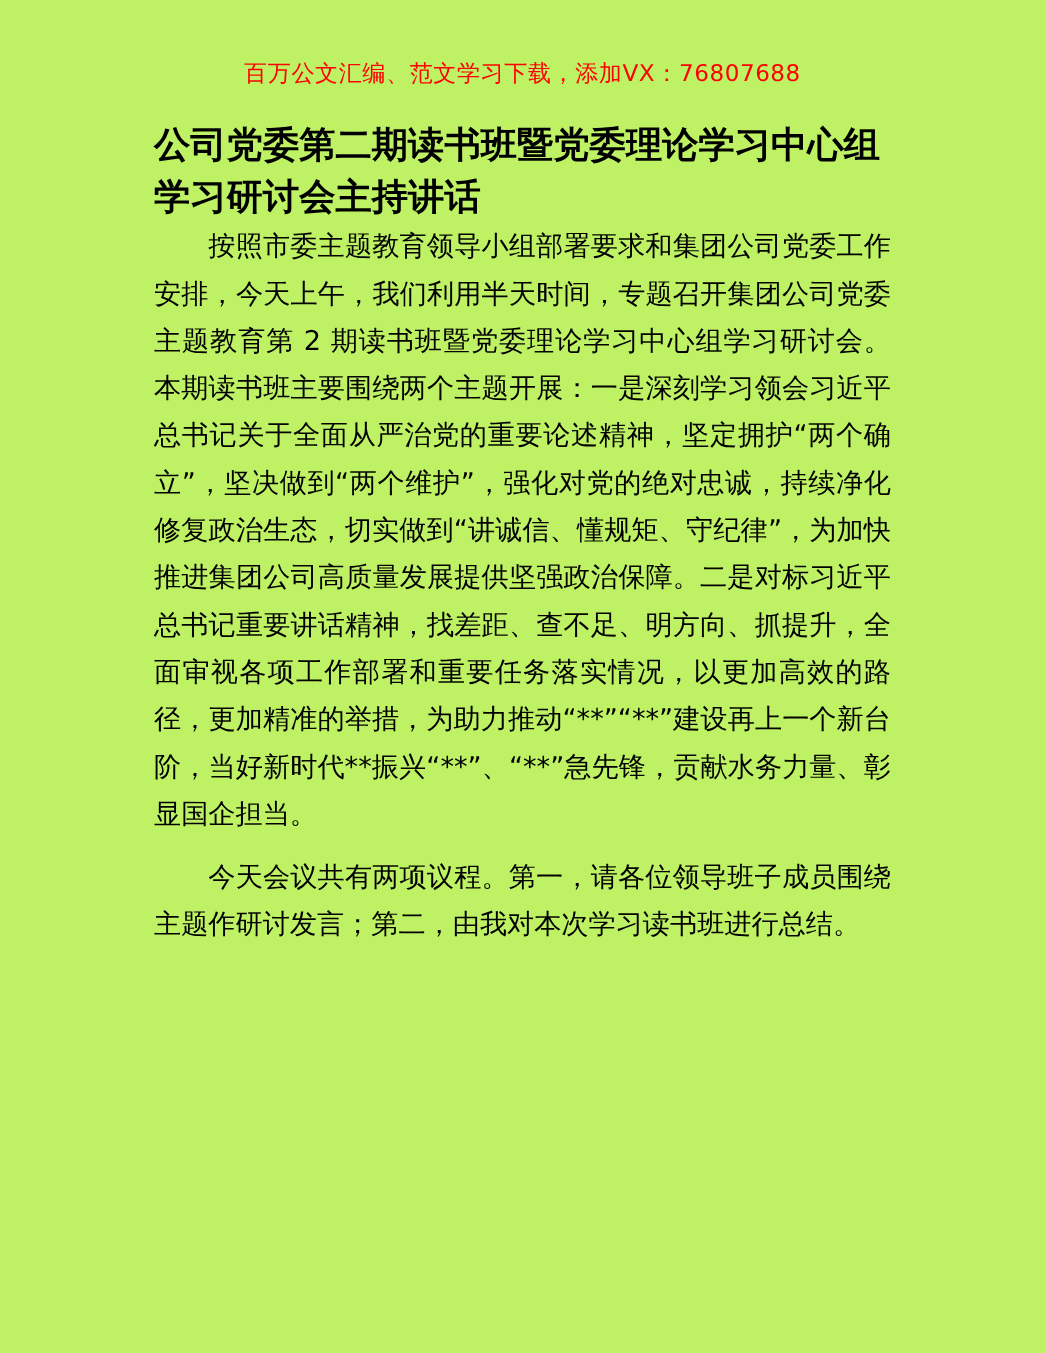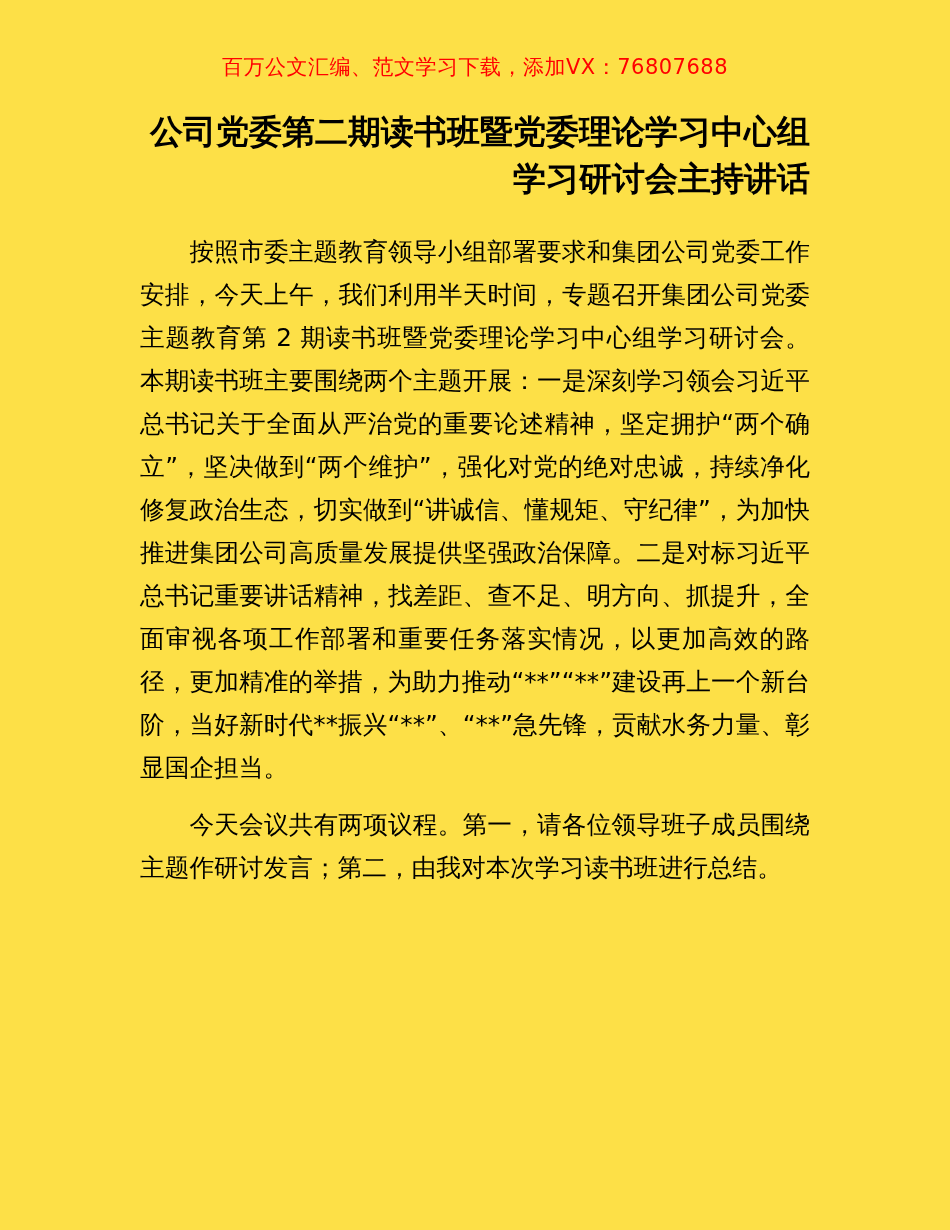--- a/index.html
+++ b/index.html
@@ -21,42 +21,42 @@
   }
   .promo {
     text-align: center;
     font-size: 21px;
     line-height: 26px;
     font-weight: 400;
     letter-spacing: 0.5px;
     white-space: nowrap;
   }
   .doc-title {
-    margin: 28px 0 28px 0;
+    margin: 28px 0 0 0;
     font-size: 33px;
     line-height: 47px;
     font-weight: 700;
-    text-align: right;
+    text-align: left;
     color: #000000;
   }
   .body-text p {
     margin: 0 0 14px 0;
     font-size: 24.7px;
     line-height: 43px;
     text-align: justify;
     text-indent: 2em;
     color: #000000;
     word-break: break-all;
     line-break: strict;
   }
 </style>
 </head>
 <body>
 
-<div class="page" style="background: #fde047; color: rgb(0, 0, 0);">
+<div class="page" style="background: #bef264; color: rgb(0, 0, 0);">
 
   <div class="promo" style="color: rgb(255, 0, 0);">百万公文汇编、范文学习下载，添加VX：76807688</div>
 
   <h1 class="doc-title">公司党委第二期读书班暨党委理论学习中心组学习研讨会主持讲话</h1>
 
   <div class="body-text">
     <p>按照市委主题教育领导小组部署要求和集团公司党委工作安排，今天上午，我们利用半天时间，专题召开集团公司党委主题教育第 2 期读书班暨党委理论学习中心组学习研讨会。本期读书班主要围绕两个主题开展：一是深刻学习领会习近平总书记关于全面从严治党的重要论述精神，坚定拥护“两个确立”，坚决做到“两个维护”，强化对党的绝对忠诚，持续净化修复政治生态，切实做到“讲诚信、懂规矩、守纪律”，为加快推进集团公司高质量发展提供坚强政治保障。二是对标习近平总书记重要讲话精神，找差距、查不足、明方向、抓提升，全面审视各项工作部署和重要任务落实情况，以更加高效的路径，更加精准的举措，为助力推动“**”“**”建设再上一个新台阶，当好新时代**振兴“**”、“**”急先锋，贡献水务力量、彰显国企担当。</p>
     <p>今天会议共有两项议程。第一，请各位领导班子成员围绕主题作研讨发言；第二，由我对本次学习读书班进行总结。</p>
   </div>
 

